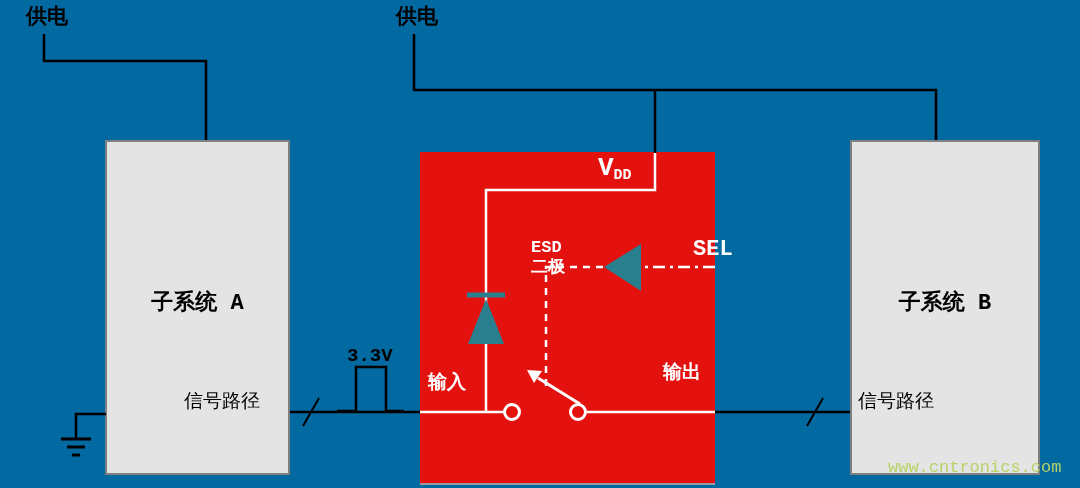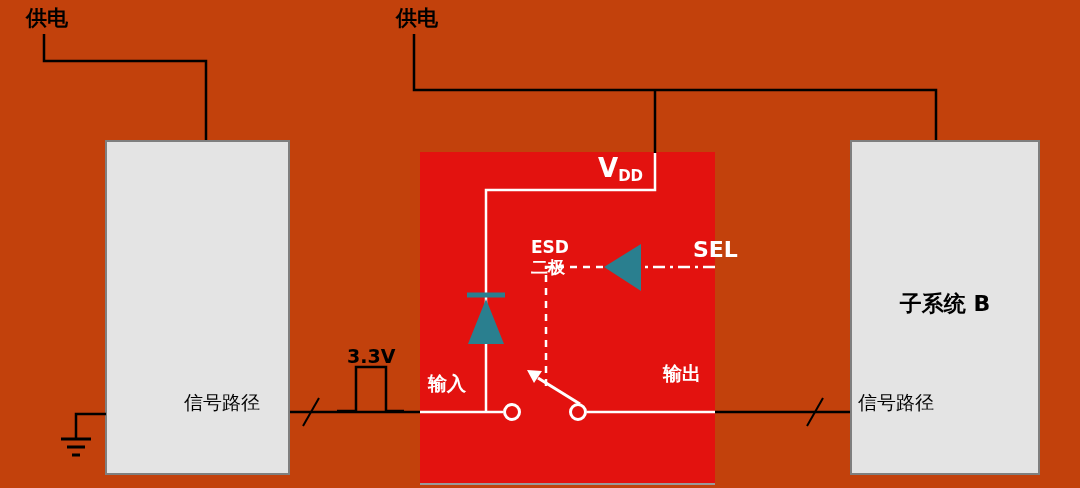--- a/index.html
+++ b/index.html
@@ -1,17 +1,17 @@
 <!DOCTYPE html>
 <html><head>
 <meta charset="utf-8">
 <style>
   html,body{margin:0;padding:0;background:#ffffff;}
   body{font-family:"DejaVu Sans","Liberation Sans",sans-serif;}
-  #canvas{position:relative;width:1080px;height:488px;background:#c2410c;overflow:hidden;}
+  #canvas{position:relative;width:1080px;height:488px;background:#0369a1;overflow:hidden;font-family:Liberation Mono, monospace;}
   .box{position:absolute;background:#e4e4e4;border:2px solid #7f7f7f;box-sizing:border-box;}
   #subsystem-a{left:105px;top:140px;width:185px;height:335px;}
   #subsystem-b{left:850px;top:140px;width:190px;height:335px;}
   #switch-box{position:absolute;left:420px;top:152px;width:295px;height:331px;background:#e3120f;}
   svg.overlay{position:absolute;left:0;top:0;pointer-events:none;}
   .lbl{position:absolute;color:#000;white-space:nowrap;line-height:1.15;}
   #lbl-power-left{left:26px;top:6px;font-size:21px;font-weight:600;}
   #lbl-power-mid{left:396px;top:6px;font-size:21px;font-weight:600;}
   #lbl-subsys-a{left:105px;top:291px;width:185px;text-align:center;font-size:22px;font-weight:700;}
   #lbl-subsys-b{left:850px;top:291px;width:190px;text-align:center;font-size:22px;font-weight:700;}
@@ -59,26 +59,28 @@
     <path d="M420,412 H503" stroke="#fff" stroke-width="2.5" fill="none"></path>
     <path d="M587,412 H715" stroke="#fff" stroke-width="2.5" fill="none"></path>
     <circle cx="512" cy="412" r="7.5" fill="none" stroke="#fff" stroke-width="3"></circle>
     <circle cx="578" cy="412" r="7.5" fill="none" stroke="#fff" stroke-width="3"></circle>
     <path d="M580,404 L538,378" stroke="#fff" stroke-width="3" fill="none"></path>
     <polygon points="527,370 542,371 534,383" fill="#fff"></polygon>
   </svg>
 
   <div class="lbl" id="lbl-power-left">供电</div>
   <div class="lbl" id="lbl-power-mid">供电</div>
+  <div class="lbl" id="lbl-subsys-a">子系统 A</div>
   <div class="lbl" id="lbl-subsys-b">子系统 B</div>
   <div class="lbl" id="lbl-sigpath-left">信号路径</div>
   <div class="lbl" id="lbl-sigpath-right">信号路径</div>
   <div class="lbl" id="lbl-33v">3.3V</div>
   <div class="lbl" id="lbl-vdd"><span>V</span><span class="sub">DD</span></div>
   <div class="lbl" id="lbl-sel">SEL</div>
   <div class="lbl" id="lbl-esd">
     <div>ESD</div>
     <div>二极</div>
   </div>
   <div class="lbl" id="lbl-input">输入</div>
   <div class="lbl" id="lbl-output">输出</div>
+  <div class="lbl" id="lbl-watermark">www.cntronics.com</div>
 
 </div>
 
 </body></html>

